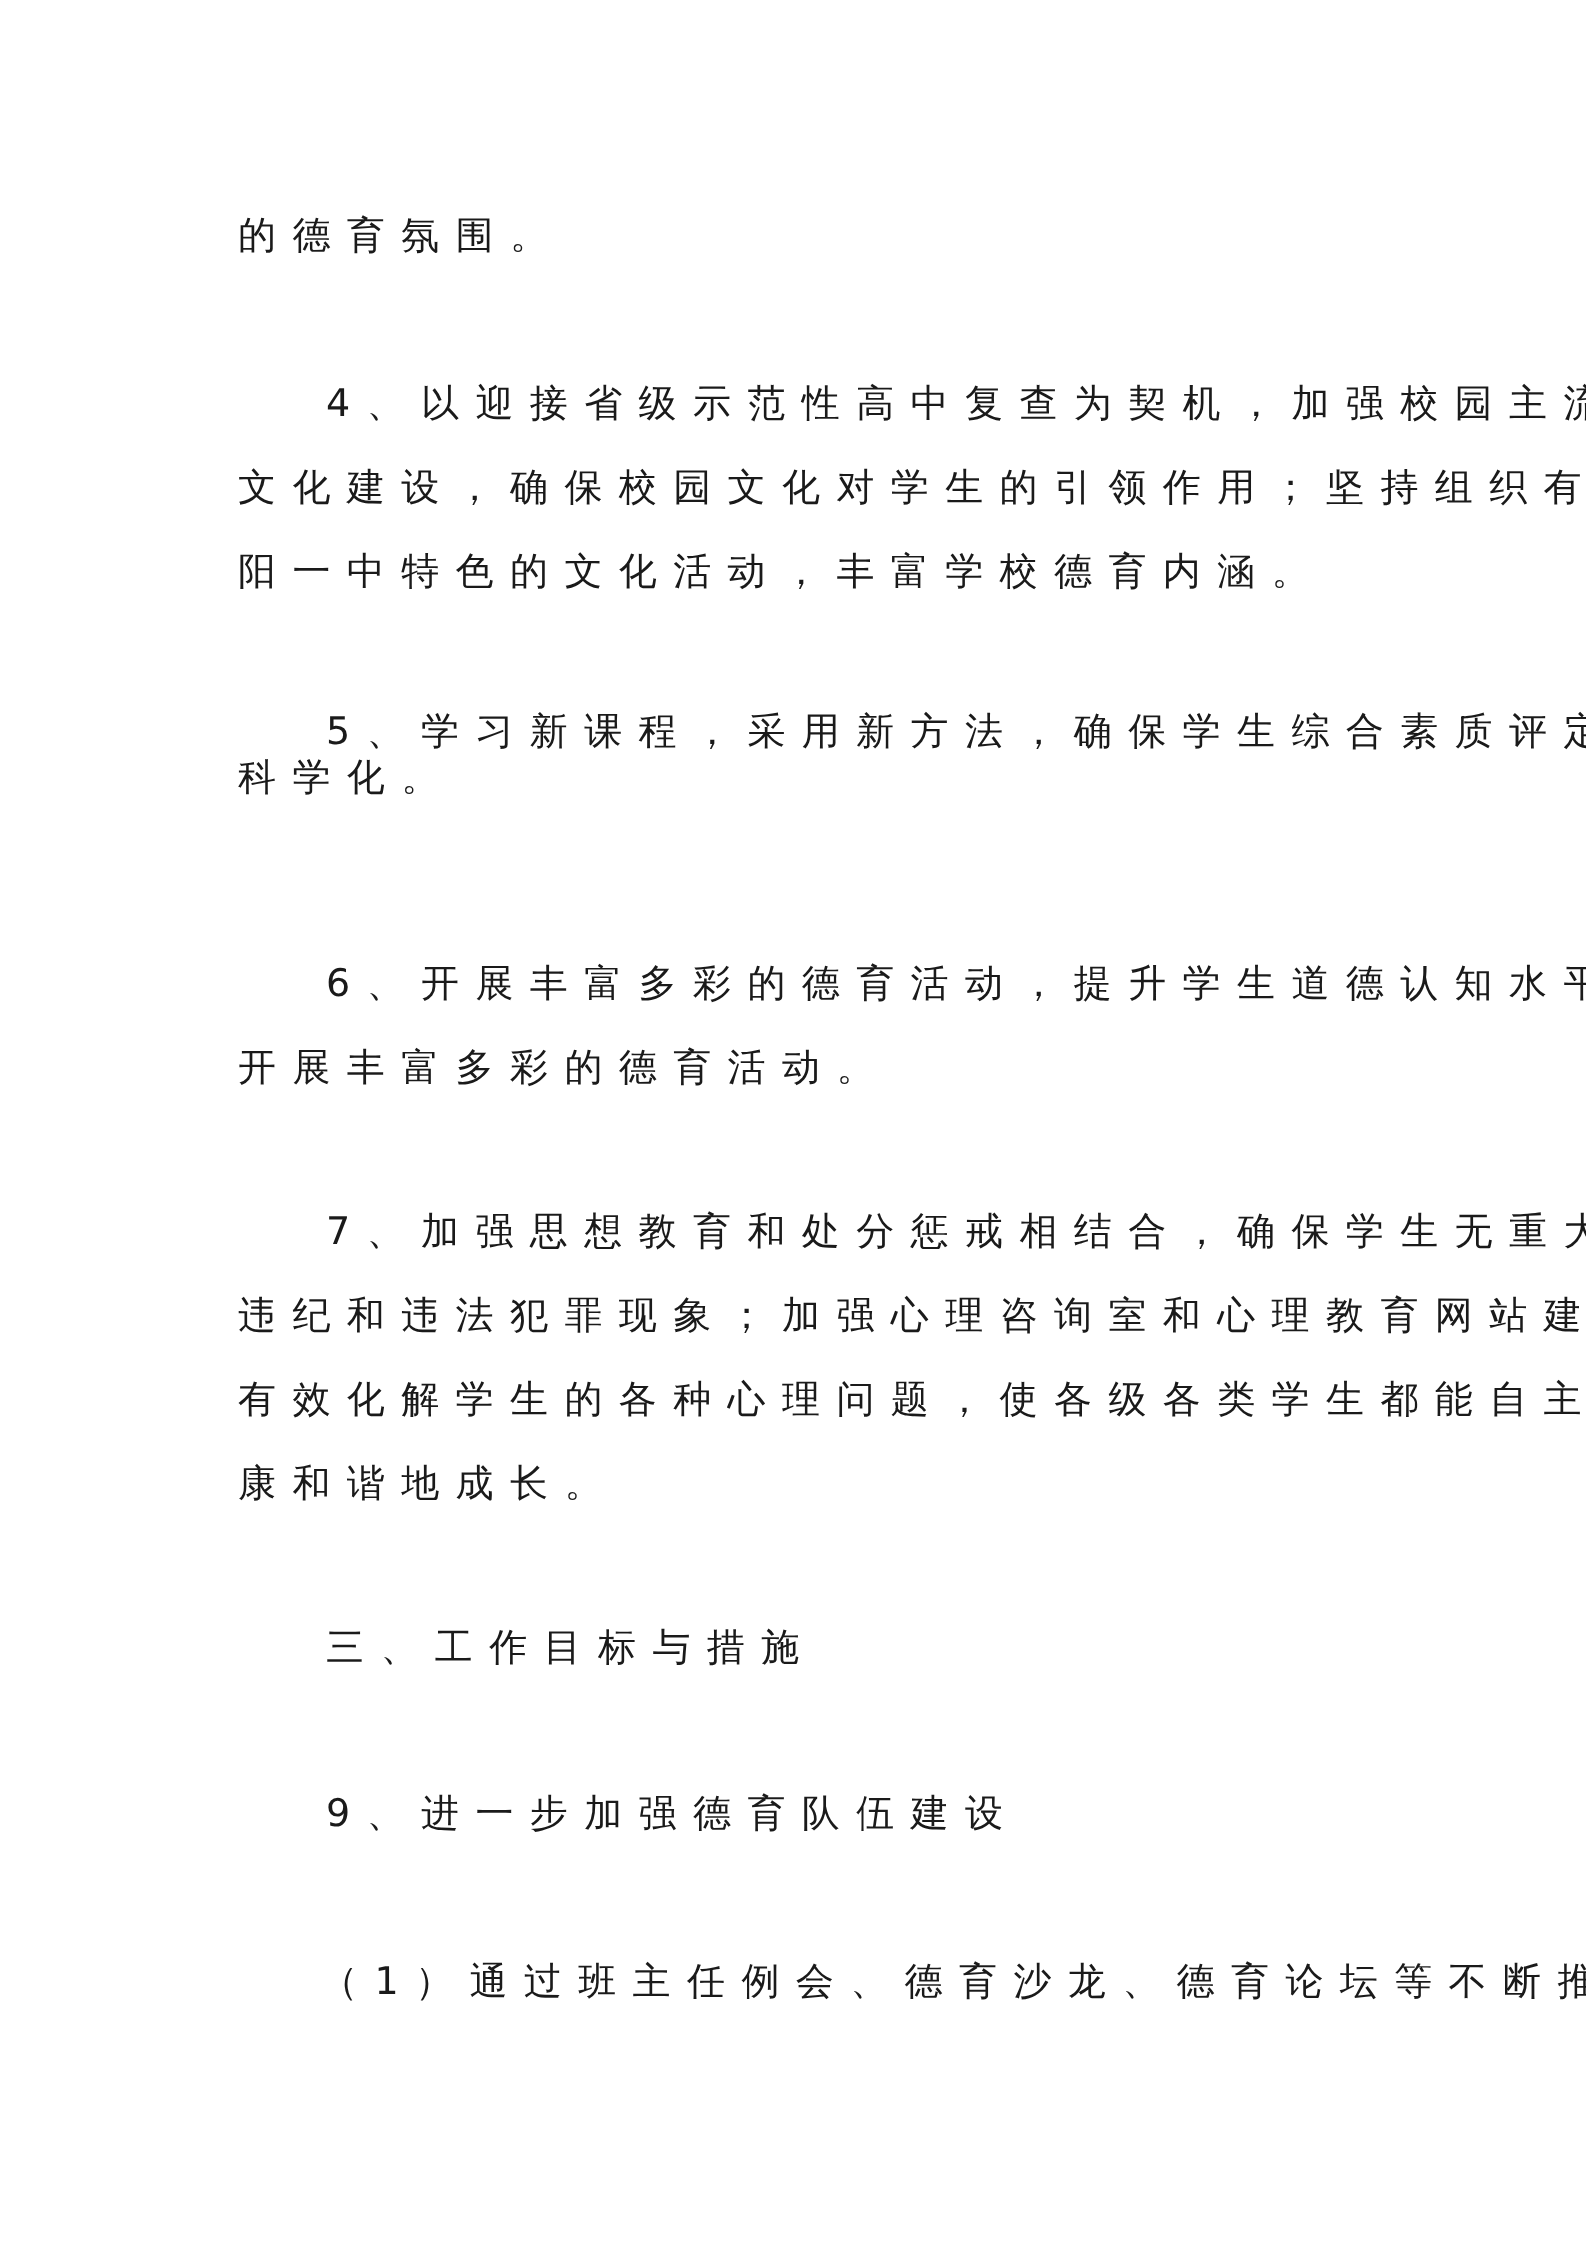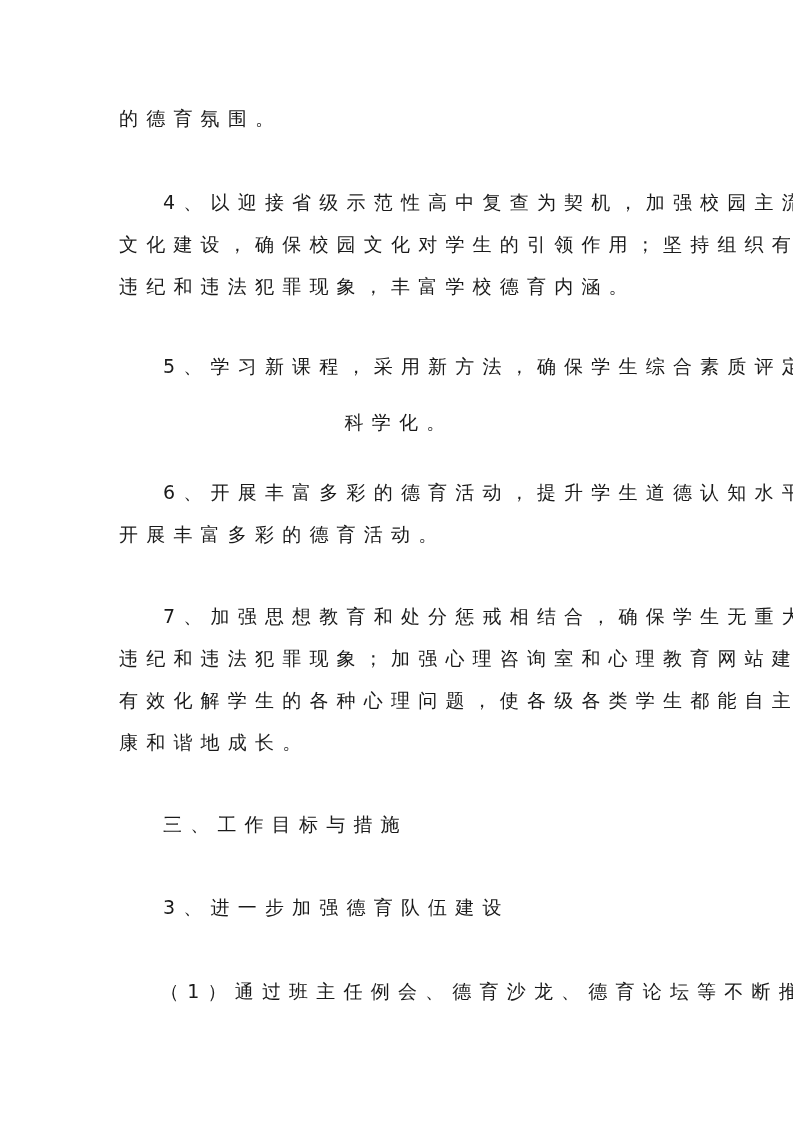--- a/index.html
+++ b/index.html
@@ -39,32 +39,32 @@
   </style>
 </head>
 <body>
 
 <div class="page">
 
   <div class="line" style="top:106px;">的德育氛围。</div>
 
   <div class="line indent" style="top:190px;">4、以迎接省级示范性高中复查为契机，加强校园主流</div>
   <div class="line" style="top:232px;">文化建设，确保校园文化对学生的引领作用；坚持组织有黔</div>
-  <div class="line" style="top:274px;">违纪和违法犯罪现象，丰富学校德育内涵。</div>
+  <div class="line" style="top:274px;">阳一中特色的文化活动，丰富学校德育内涵。</div>
 
   <div class="line indent" style="top:354px;">5、学习新课程，采用新方法，确保学生综合素质评定</div>
-  <div class="line" style="top:410px;text-align:center;">科学化。</div>
+  <div class="line" style="top:377px;">科学化。</div>
 
   <div class="line indent" style="top:480px;">6、开展丰富多彩的德育活动，提升学生道德认知水平，</div>
   <div class="line" style="top:522px;">开展丰富多彩的德育活动。</div>
 
   <div class="line indent" style="top:604px;">7、加强思想教育和处分惩戒相结合，确保学生无重大</div>
   <div class="line" style="top:646px;">违纪和违法犯罪现象；加强心理咨询室和心理教育网站建设，</div>
   <div class="line" style="top:688px;">有效化解学生的各种心理问题，使各级各类学生都能自主健</div>
   <div class="line heading-indent" style="top:812px;">三、工作目标与措施</div>
 
   <div class="line" style="top:730px;">康和谐地成长。</div>
 
-  <div class="line heading-indent" style="top:895px;">3、进一步加强德育队伍建设</div>
+  <div class="line heading-indent" style="top:895px;">9、进一步加强德育队伍建设</div>
 
   <div class="line sub-indent" style="top:979px;">（1）通过班主任例会、德育沙龙、德育论坛等不断推</div>
 
 </div>
 
 </body></html>

